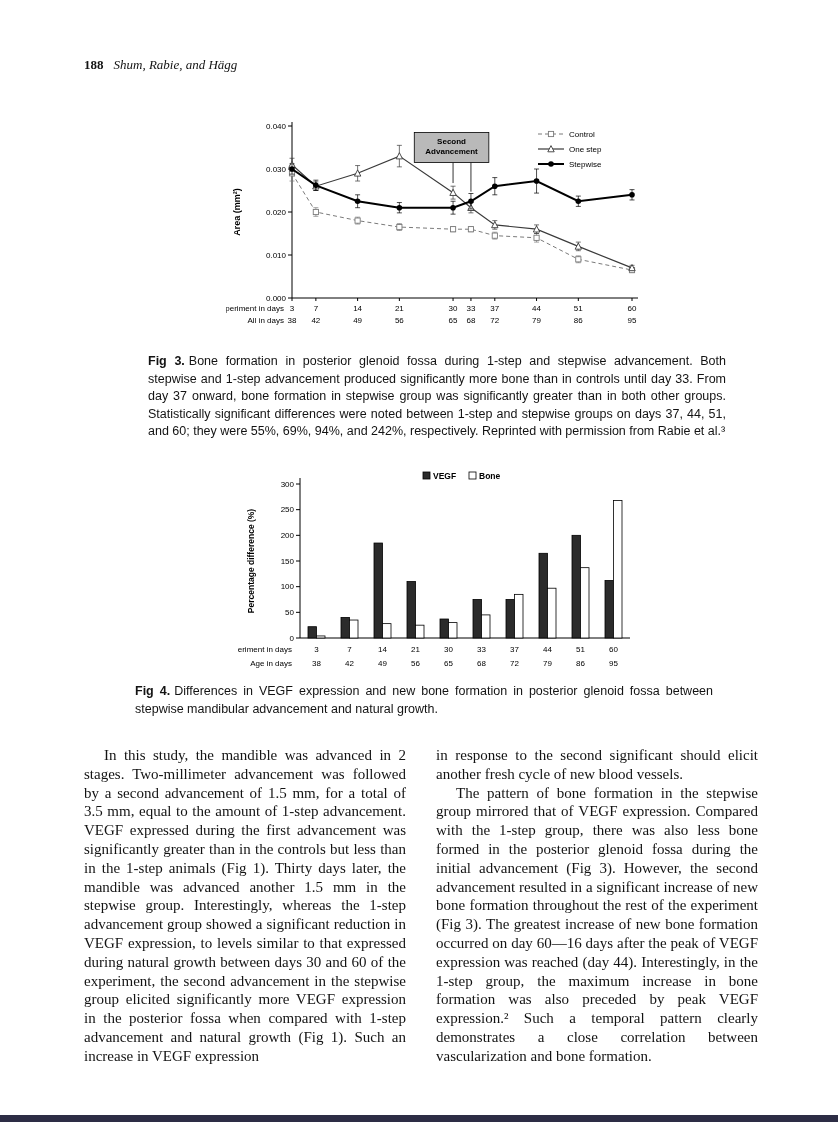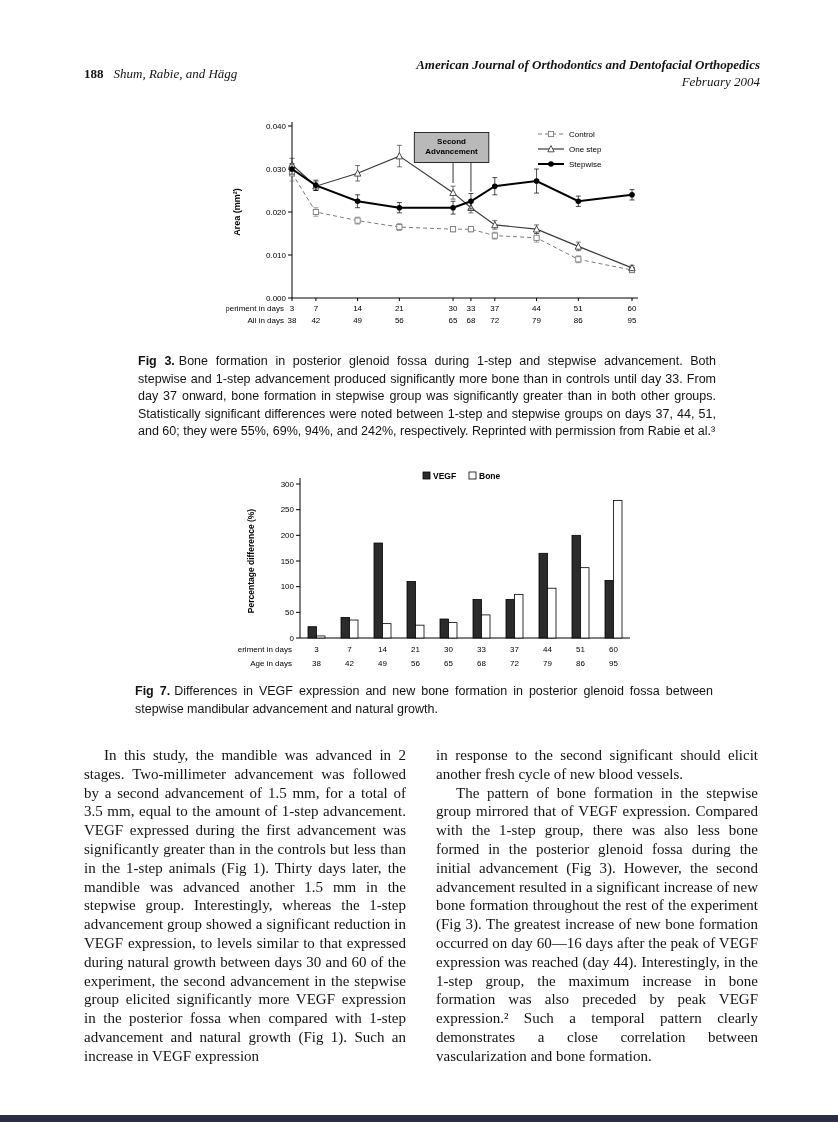--- a/index.html
+++ b/index.html
@@ -11,42 +11,38 @@
   .pagenum{font-weight:bold;margin-right:10px}
   .authors{font-style:italic}
   .rh-right{text-align:right;font-style:italic;line-height:1.3}
   .journal{font-weight:bold}
   figure{margin:0;padding:0}
   .fig3{position:absolute;left:226px;top:114px}
   .fig4{position:absolute;left:238px;top:468px}
   .caption{position:absolute;font-family:"Liberation Sans",sans-serif;font-size:12.5px;
         line-height:17.5px;text-align:justify;color:#131313}
   .caption b{margin-right:4px}
-  .caption-fig3{left:138px;top:353px;width:578px}
+  .caption-fig3{left:148px;top:353px;width:578px}
   .caption-fig4{left:135px;top:683px;width:578px}
   .body-text{position:absolute;left:84px;top:746px;width:674px;display:flex;gap:30px;
         text-align:justify;font-size:15px;line-height:18.8px}
   .body-text .col{flex:1 1 0}
   p{margin:0}
   p.indent{text-indent:20px}
   svg text{font-family:"Liberation Sans",sans-serif;fill:#000}
   .bottom-edge{position:absolute;left:0;bottom:0;width:100%;height:7px;background:#2d2d45}
 </style>
 </head>
 <body>
 
 <div class="page">
 
   <div class="running-head">
     <div class="rh-left">
       <span class="pagenum">188</span><span class="authors">Shum, Rabie, and Hägg</span>
-    </div>
-    <div class="rh-right">
-      <div class="journal">American Journal of Orthodontics and Dentofacial Orthopedics</div>
-      <div class="issue">February 2004</div>
     </div>
   </div>
 
   <figure class="fig3">
     <svg id="fig3-chart" width="430" height="216" viewBox="0 0 430 216">
         <line x1="66" y1="8" x2="66" y2="184" stroke="#000" stroke-width="1"></line>
         <line x1="66" y1="184" x2="412" y2="184" stroke="#000" stroke-width="1"></line>
         <line x1="62" y1="184" x2="66" y2="184" stroke="#000" stroke-width="1"></line>
         <text x="60" y="186.8" font-size="8" text-anchor="end">0.000</text>
         <line x1="62" y1="141" x2="66" y2="141" stroke="#000" stroke-width="1"></line>
@@ -294,21 +290,21 @@
         <text x="375.5" y="198" font-size="8" text-anchor="middle">95</text>
         <text x="54" y="184" font-size="8" text-anchor="end">Experiment in days</text>
         <text x="54" y="198" font-size="8" text-anchor="end">Age in days</text>
         <rect x="185" y="4" width="7" height="7" fill="#2b2b2b" stroke="#000" stroke-width="0.8"></rect>
         <text x="195" y="10.5" font-size="8.5" font-weight="bold">VEGF</text>
         <rect x="231" y="4" width="7" height="7" fill="#ffffff" stroke="#000" stroke-width="0.8"></rect>
         <text x="241" y="10.5" font-size="8.5" font-weight="bold">Bone</text>
       </svg>
   </figure>
   <div class="caption caption-fig4">
-    <b>Fig 7.</b><span>Differences in VEGF expression and new bone formation in posterior glenoid fossa between stepwise mandibular advancement and natural growth.</span>
+    <b>Fig 4.</b><span>Differences in VEGF expression and new bone formation in posterior glenoid fossa between stepwise mandibular advancement and natural growth.</span>
   </div>
 
   <div class="body-text">
     <div class="col">
       <p class="indent">In this study, the mandible was advanced in 2 stages. Two-millimeter advancement was followed by a second advancement of 1.5 mm, for a total of 3.5 mm, equal to the amount of 1-step advancement. VEGF expressed during the first advancement was significantly greater than in the controls but less than in the 1-step animals (Fig 1). Thirty days later, the mandible was advanced another 1.5 mm in the stepwise group. Interestingly, whereas the 1-step advancement group showed a significant reduction in VEGF expression, to levels similar to that expressed during natural growth between days 30 and 60 of the experiment, the second advancement in the stepwise group elicited significantly more VEGF expression in the posterior fossa when compared with 1-step advancement and natural growth (Fig 1). Such an increase in VEGF expression</p>
     </div>
     <div class="col">
       <p>in response to the second significant should elicit another fresh cycle of new blood vessels.</p>
       <p class="indent">The pattern of bone formation in the stepwise group mirrored that of VEGF expression. Compared with the 1-step group, there was also less bone formed in the posterior glenoid fossa during the initial advancement (Fig 3). However, the second advancement resulted in a significant increase of new bone formation throughout the rest of the experiment (Fig 3). The greatest increase of new bone formation occurred on day 60—16 days after the peak of VEGF expression was reached (day 44). Interestingly, in the 1-step group, the maximum increase in bone formation was also preceded by peak VEGF expression.² Such a temporal pattern clearly demonstrates a close correlation between vascularization and bone formation.</p>
     </div>

